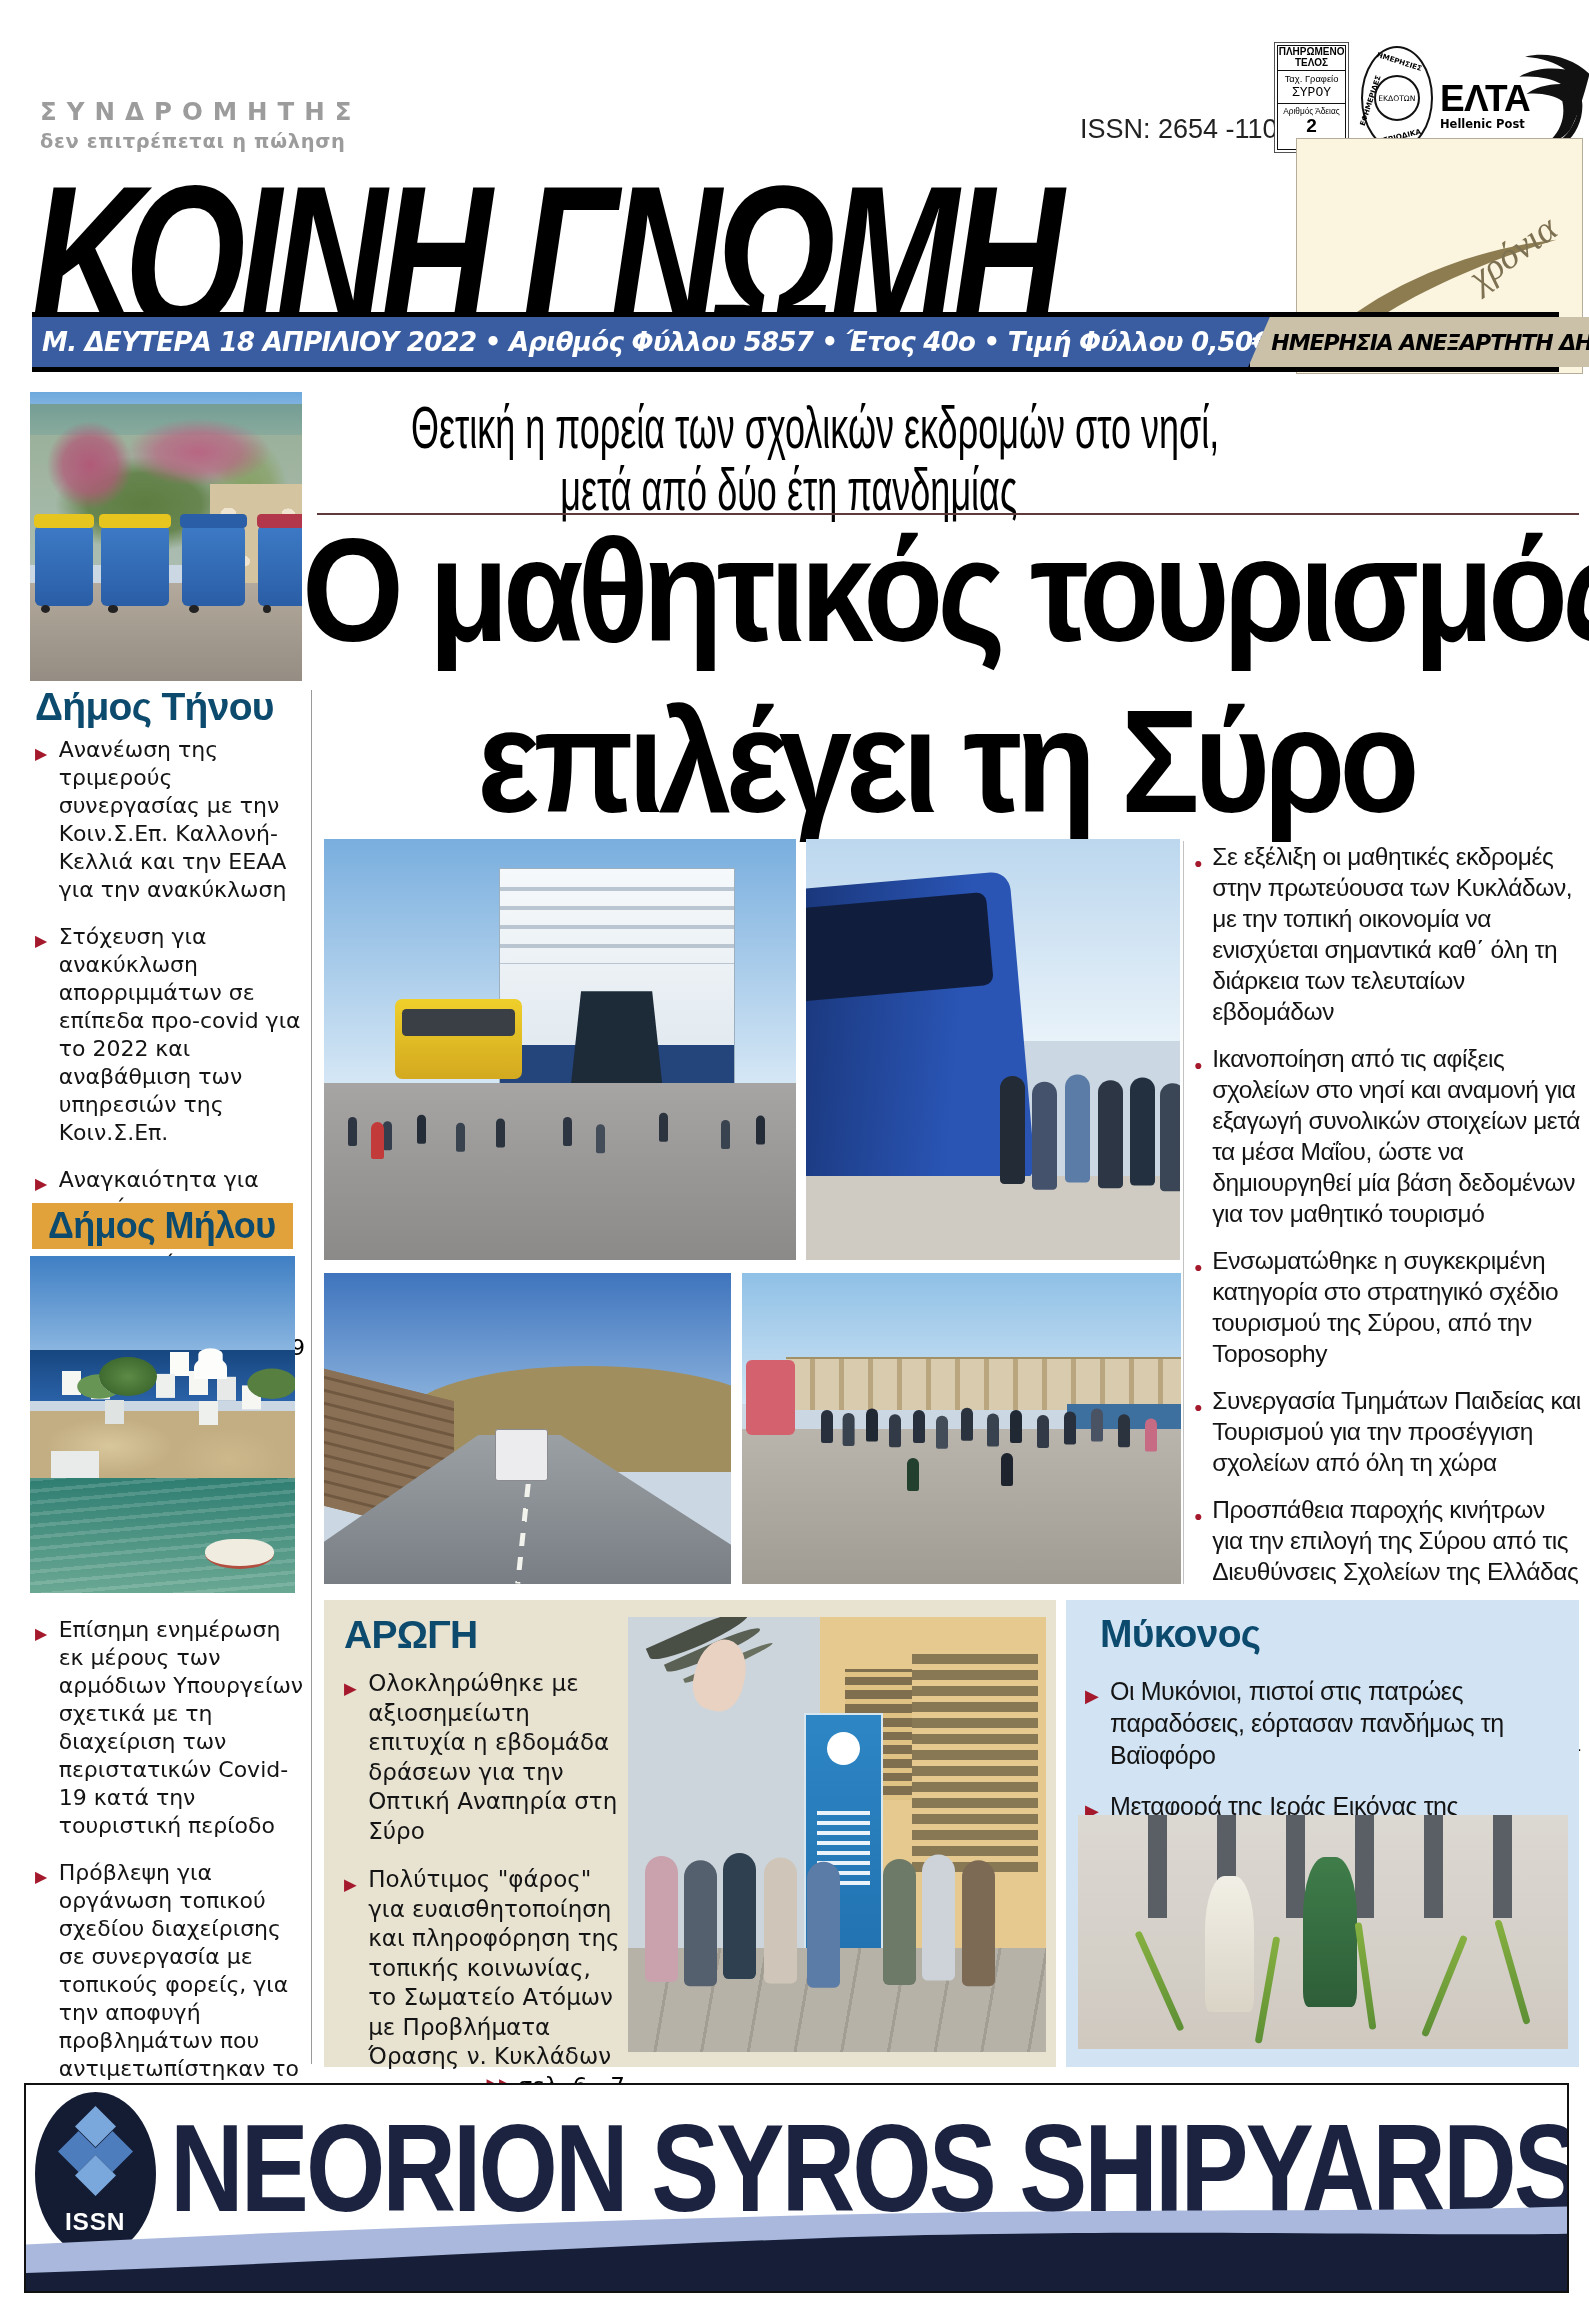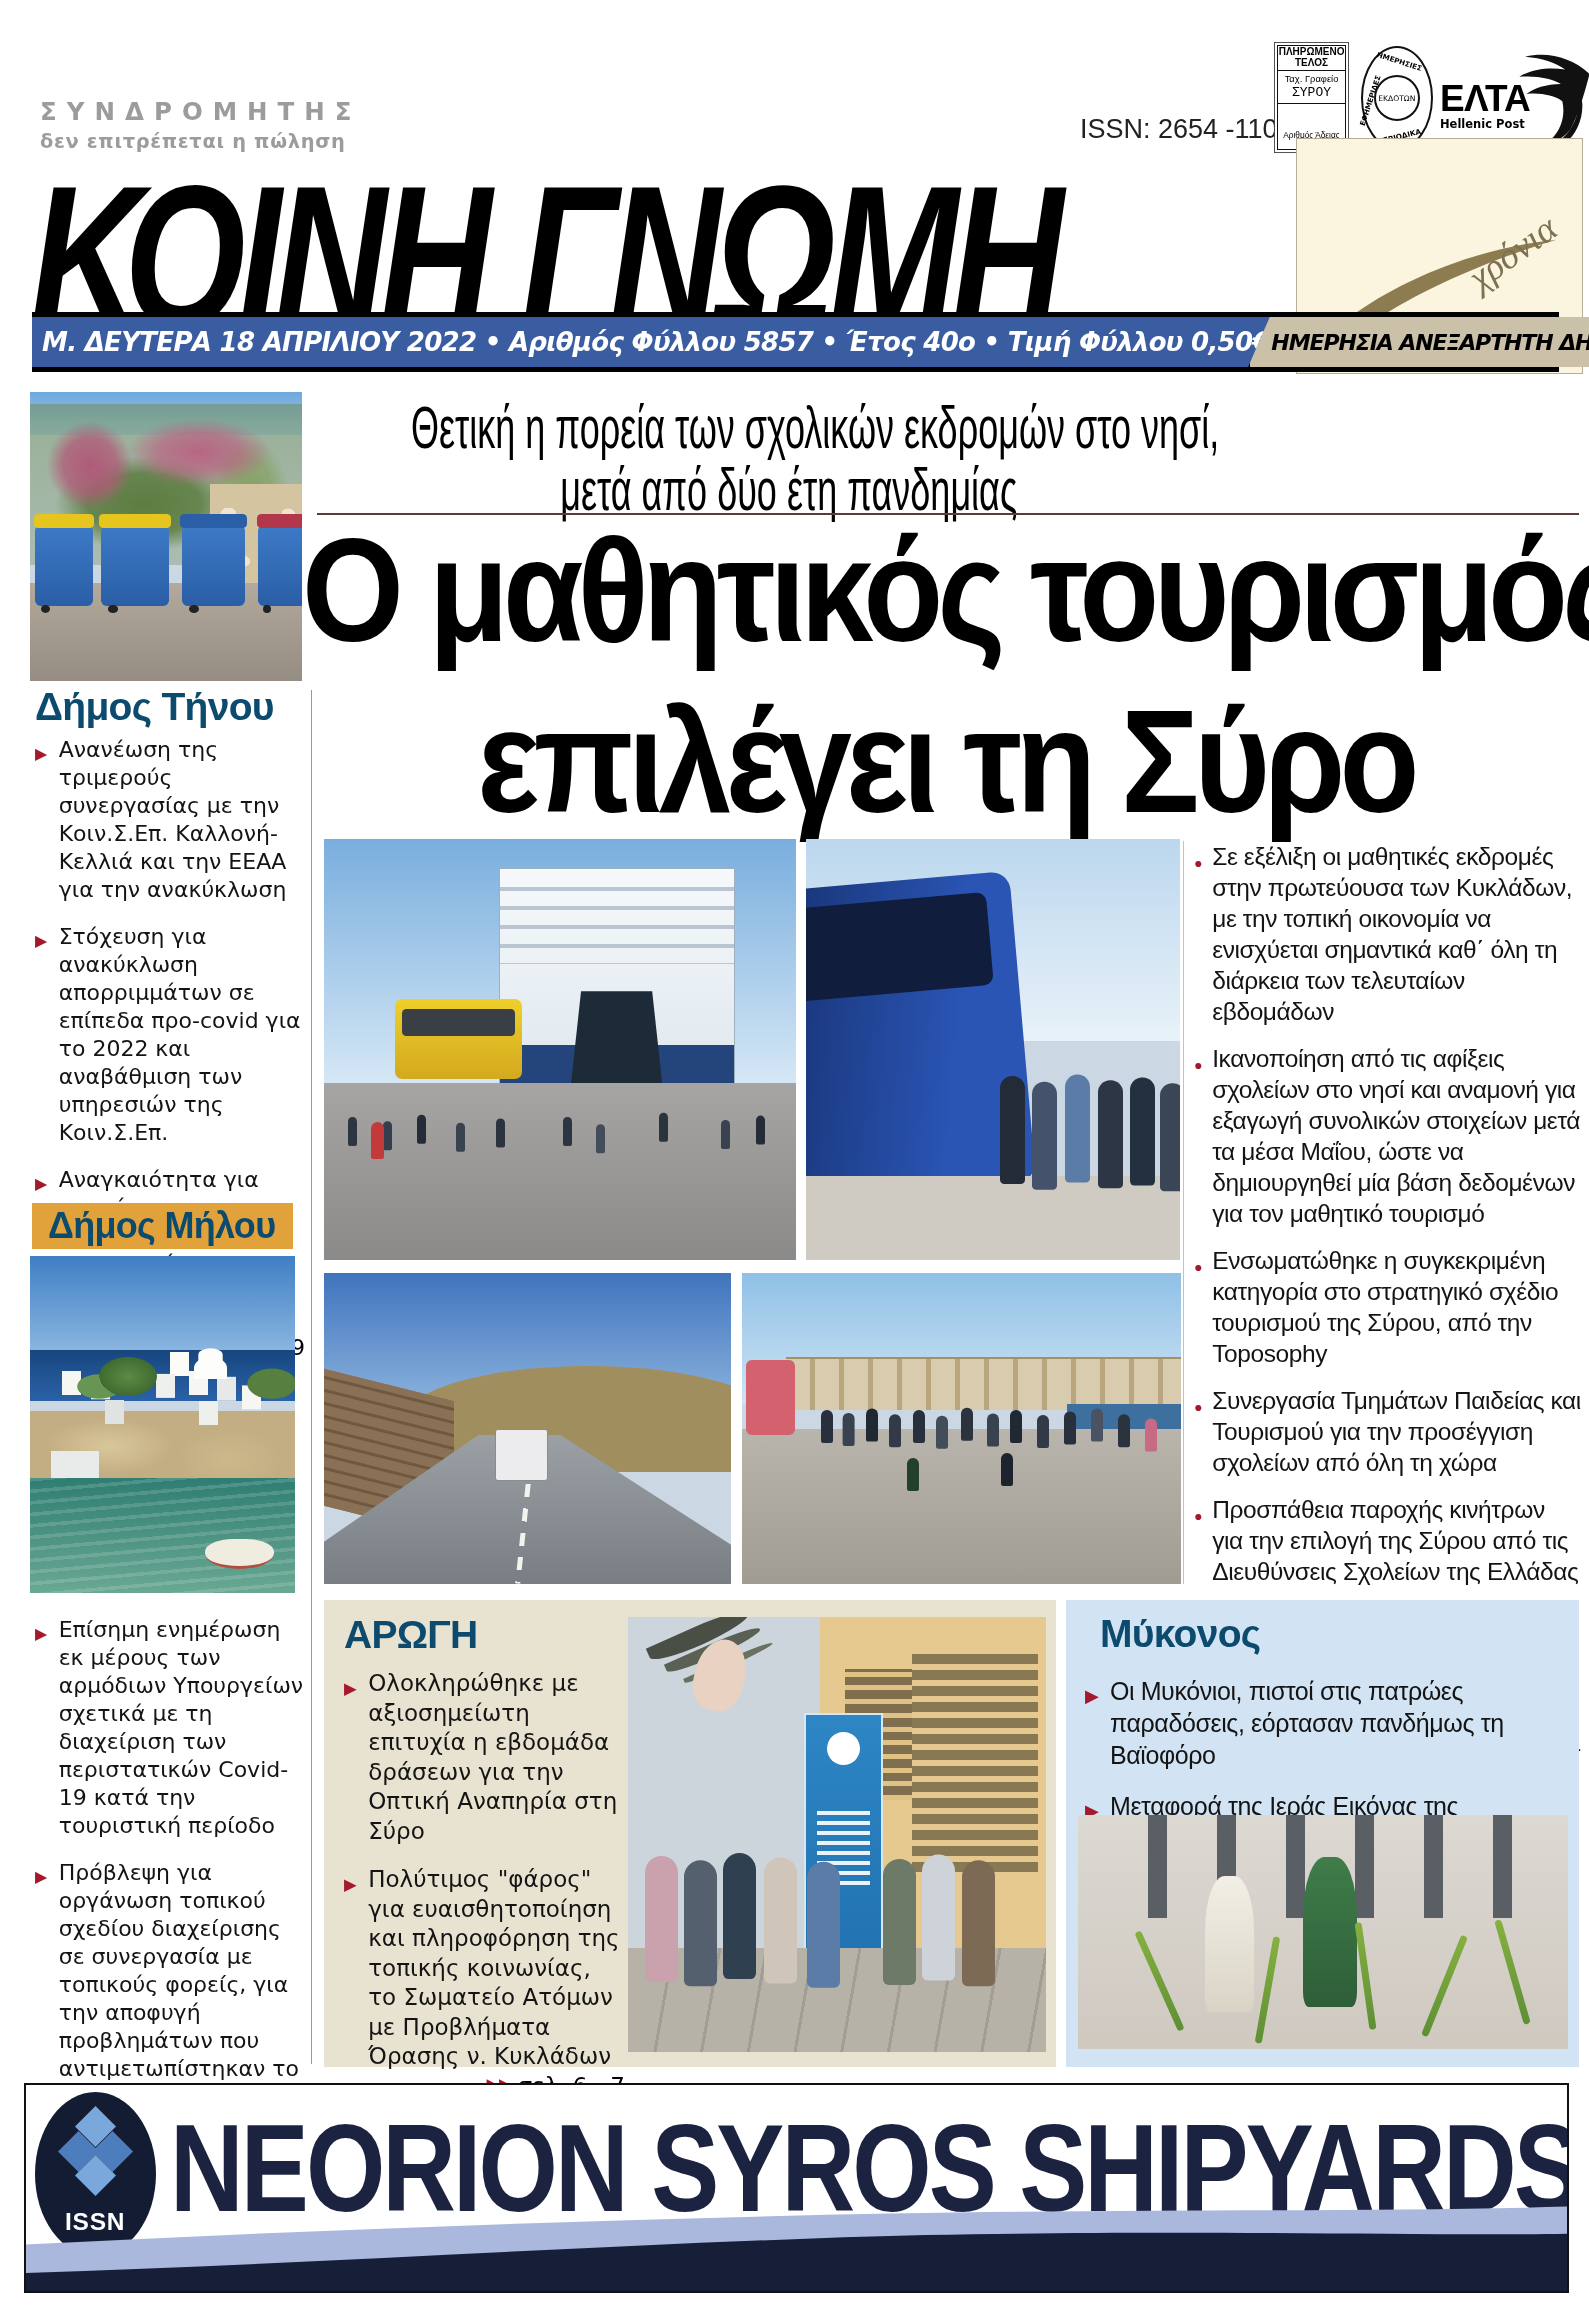--- a/index.html
+++ b/index.html
@@ -13,21 +13,21 @@
 
   
   .subscriber{position:absolute;left:40px;top:63px;color:#9c9c9c;margin-top:34px;}
   .subscriber .l1{font-size:24.5px;font-weight:bold;letter-spacing:10px;}
   .subscriber .l2{font-size:19.4px;font-weight:bold;margin-top:4.3px;letter-spacing:0.7px;}
   .issn{position:absolute;left:1080px;top:114px;font-size:27px;color:#222;font-family:"Liberation Sans",sans-serif;}
   .feebox{position:absolute;left:1277px;top:45px;width:69px;height:105px;border:1.4px solid #111;box-shadow:0 0 0 2.2px #fff,0 0 0 2.9px #111;background:#fff;text-align:center;font-family:"Liberation Sans",sans-serif;}
   .feebox .r1{font-size:10px;font-weight:bold;border-bottom:1.4px solid #111;padding:1.4px 0.7px;line-height:1.05;}
   .feebox .r2{font-size:9.4px;padding-top:2.2px;}
   .feebox .r3{font-size:13px;padding:1.4px 0 2.9px;border-bottom:1.4px solid #111;font-family:Liberation Mono, monospace;}
-  .feebox .r4{font-size:8.3px;padding-top:1.4px;margin-top:24px;}
+  .feebox .r4{font-size:8.3px;padding-top:1.4px;}
   .feebox .r5{font-size:19px;font-weight:bold;line-height:1;}
   .seal{position:absolute;left:1361px;top:46px;width:72px;height:104px;border:2.2px solid #111;border-radius:50%;}
   .seal .inner{position:absolute;left:10.8px;top:27px;width:46px;height:46px;border:2.2px solid #111;border-radius:50%;display:flex;align-items:center;justify-content:center;font-size:7.6px;font-weight:normal;}
   .seal .arc{position:absolute;font-size:7.2px;font-weight:bold;white-space:nowrap;}
   .seal .a1{left:13px;top:8.6px;transform:rotate(18deg);}
   .seal .a2{left:-19px;top:48px;transform:rotate(-72deg);}
   .seal .a3{left:14.4px;bottom:7.2px;transform:rotate(-14deg);}
   .elta{position:absolute;left:1440px;top:78px;width:144px;}
   .elta .name{font-size:37px;font-weight:bold;letter-spacing:-0.7px;font-family:"Liberation Sans",sans-serif;}
   .elta .sub{font-size:11.5px;font-weight:bold;margin-top:-2.9px;}

